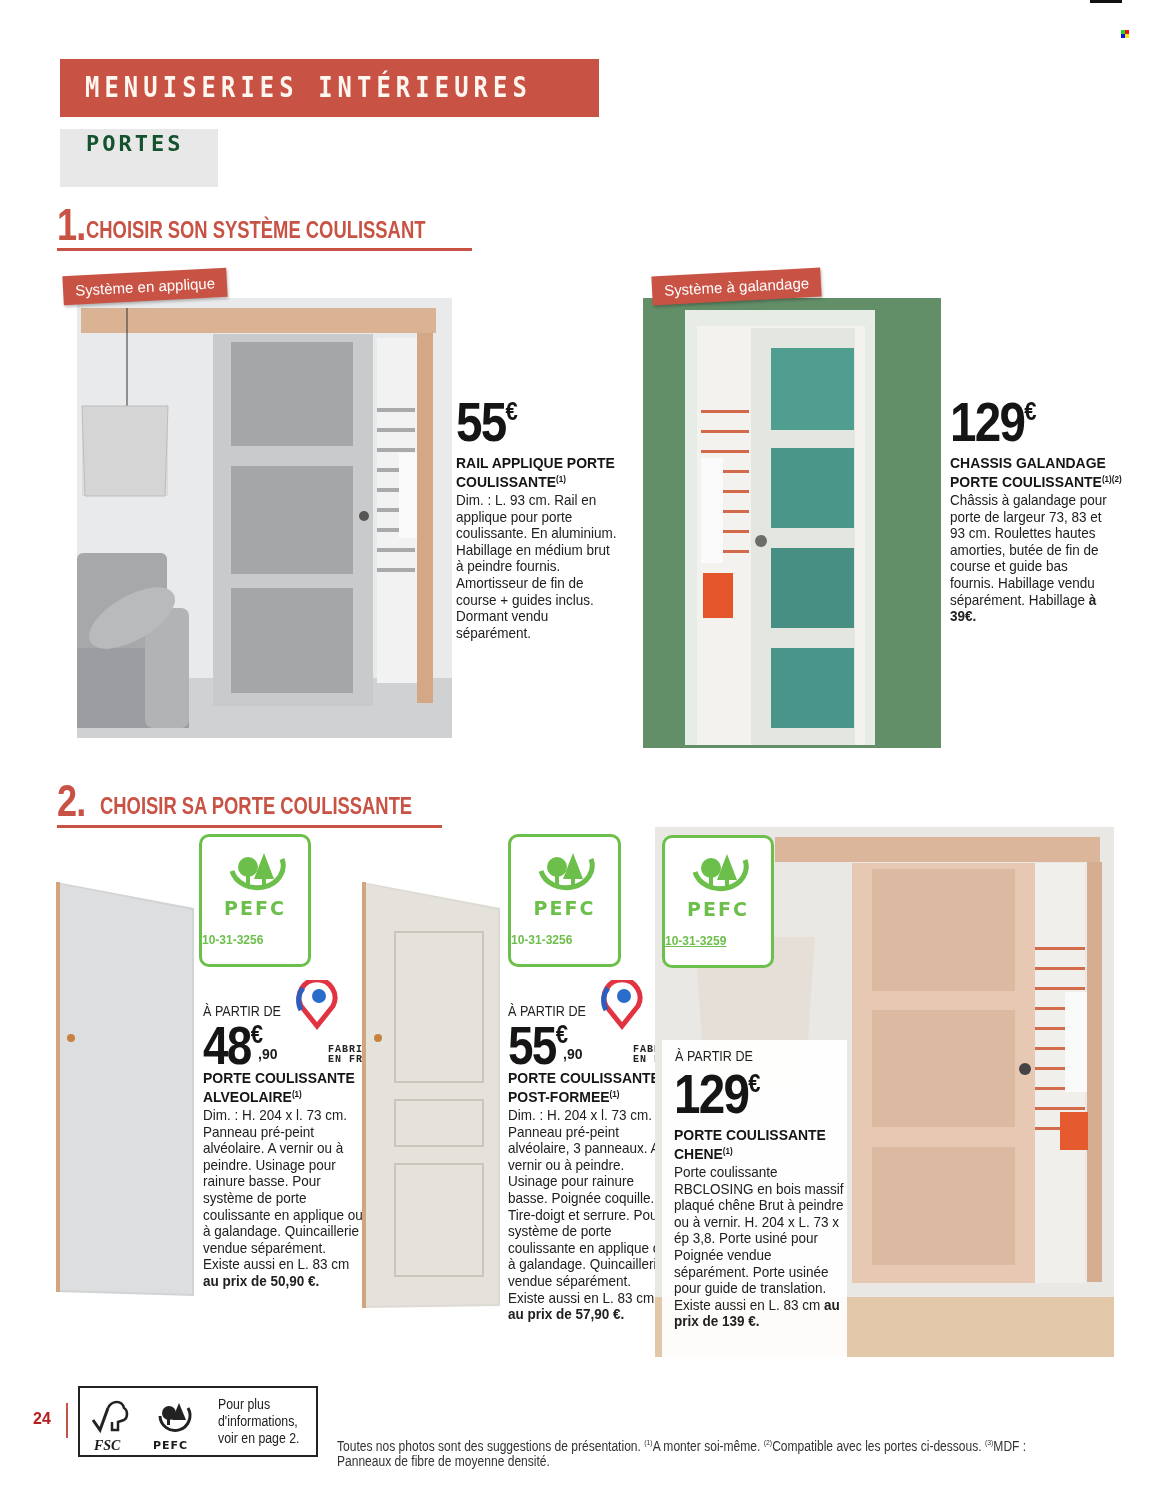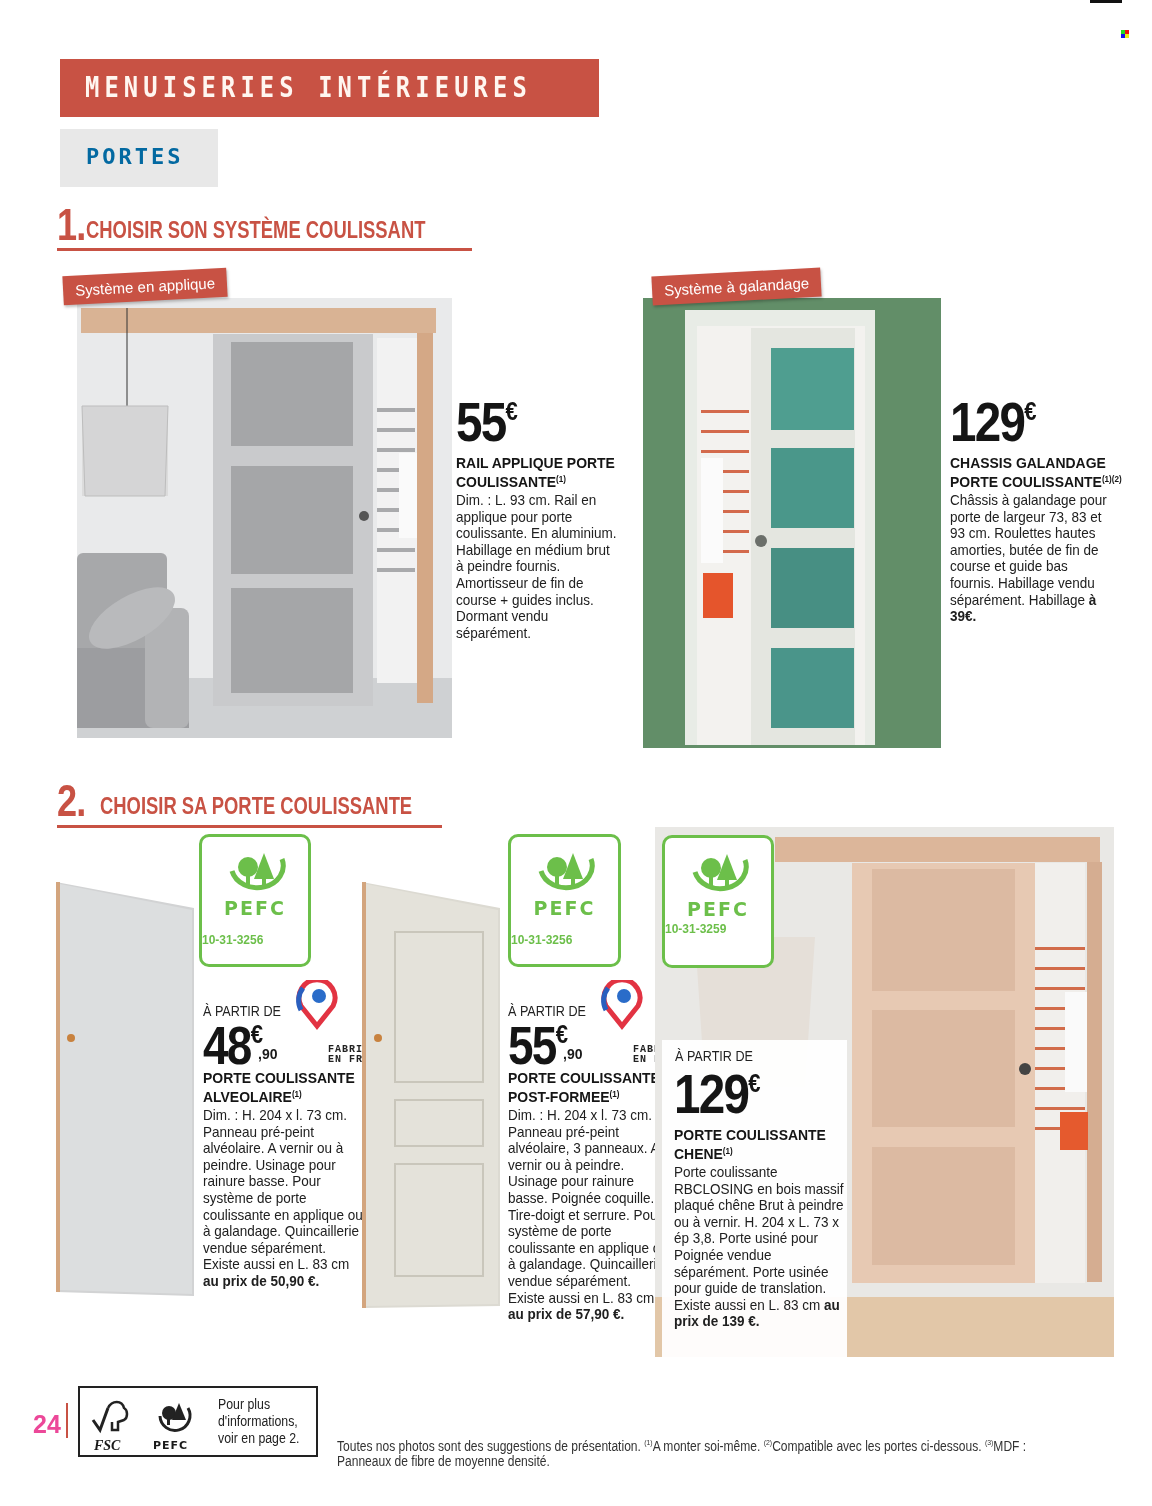--- a/index.html
+++ b/index.html
@@ -9,22 +9,22 @@
 
   
   .topbar { left: 1090px; top: 0; width: 32px; height: 3px; background: #111; }
   .colorsq { left: 1121px; top: 30px; width: 8px; height: 8px; display: grid; grid-template-columns: 4px 4px; }
   .colorsq span { display: block; width: 4px; height: 4px; }
 
   .banner { left: 60px; top: 59px; width: 539px; height: 58px; background: #c85244; }
   .banner-text { position: absolute; left: 25px; top: 12px; font-family: "DejaVu Sans Mono", monospace; font-weight: bold;
     font-size: 28px; letter-spacing: 6px; color: #fff6f0; white-space: nowrap; transform: scaleX(0.85); transform-origin: left center; }
   .subbanner { left: 60px; top: 129px; width: 158px; height: 58px; background: #e8e8e8; }
-  .subbanner-text { position: absolute; left: 26px; top: 15px; font-family: "DejaVu Sans Mono", monospace; font-weight: bold;
-    font-size: 22px; letter-spacing: 3px; color: #0369a1; }
+  .subbanner-text { position: absolute; left: 26px; top: 2px; font-family: "DejaVu Sans Mono", monospace; font-weight: bold;
+    font-size: 22px; letter-spacing: 3px; color: #14532d; }
 
   .section-head { display: flex; align-items: flex-end; white-space: nowrap; }
   .section-num { font-family: "Liberation Sans", sans-serif; font-weight: bold; color: #c85244; font-size: 44px; line-height: 40px;
     transform: scaleX(0.82); transform-origin: left bottom; margin-right: -6px; letter-spacing: -1px; }
   .section-title { font-weight: bold; color: #c85244; font-size: 23px; line-height: 24px; transform: scaleX(0.8); transform-origin: left bottom; padding-bottom: 3px; }
   .section-rule { height: 3px; background: #c85244; }
 
   
   .photo { overflow: hidden; }
   .tag { background: #c85244; color: #fff; font-size: 15px; padding: 6px 12px; transform: rotate(-3deg); box-shadow: 1px 2px 3px rgba(0,0,0,0.25); white-space: nowrap; }
@@ -40,21 +40,21 @@
   .from { font-size: 14px; transform: scaleX(0.9); transform-origin: left top; color: #222; white-space: nowrap; }
 
   
   .pefc { border: 3px solid #6cbf4a; border-radius: 10px; background: #fff; }
   .pefc-txt { position: absolute; left: 0; width: 100%; text-align: center; font-weight: bold; color: #6cbf4a; font-family: "DejaVu Sans", sans-serif; }
   .pefc-code { position: absolute; left: 0; width: 100%; font-weight: bold; color: #6cbf4a; font-size: 12px; }
 
   .fab { font-family: Liberation Mono, monospace; font-weight: bold; font-size: 10px; line-height: 10px; letter-spacing: 1px; color: #222; white-space: nowrap; margin-left: 40px; }
 
   
-  .pagenum { font-weight: bold; font-size: 25px; color: #ec4899; }
+  .pagenum { font-weight: bold; font-size: 16px; color: #b91c1c; }
   .pagebar { width: 2px; background: #c85244; }
   .certbox { border: 2px solid #222; background: #fff; }
   .footnote { font-size: 14px; line-height: 15px; color: #333; transform: scaleX(0.86); transform-origin: left top; width: 860px; }
   .footnote sup { font-size: 8px; }
 </style>
 </head>
 <body>
 
 <div class="abs topbar"></div>
 <div class="abs colorsq">
@@ -282,21 +282,21 @@
 
 <div class="abs pefc" style="left:662px; top:835px; width:112px; height:133px;">
   <svg class="abs" style="left:24px; top:8px;" width="62" height="52" viewBox="0 0 62 52">
     <path d="M6 26 A26 22 0 1 0 56 14" fill="none" stroke="#6cbf4a" stroke-width="5"></path>
     <circle cx="22" cy="22" r="10" fill="#6cbf4a"></circle>
       <rect x="20" y="28" width="4" height="12" fill="#6cbf4a"></rect>
     <polygon points="38,8 28,34 48,34" fill="#6cbf4a"></polygon>
       <rect x="36" y="32" width="4" height="8" fill="#6cbf4a"></rect>
   </svg>
   <div class="pefc-txt" style="top:60px; font-size:19px; letter-spacing:2px;">PEFC</div>
-  <div class="pefc-code" style="top:84px;">10-31-3259</div>
+  <div class="pefc-code" style="top:96px;text-decoration:underline;">10-31-3259</div>
 </div>
 
 <div class="abs" style="left:662px; top:1040px; width:185px; height:318px; background:rgba(255,255,255,0.95);">
   <div class="from" style="position:absolute; left:13px; top:8px;">À PARTIR DE</div>
   <div class="price-big" style="position:absolute; left:12px; top:28px; font-size:56px;"><span>129</span><span class="eur">€</span></div>
   <div style="position:absolute; left:12px; top:86px;">
     <div class="prod-title"><span>PORTE COULISSANTE CHENE</span><sup>(1)</sup></div>
     <div class="prod-desc" style="margin-top:2px; width:195px;"><span>Porte coulissante RBCLOSING en bois massif plaqué chêne Brut à peindre ou à vernir. H. 204 x L. 73 x ép 3,8. Porte usiné pour Poignée vendue séparément. Porte usinée pour guide de translation. Existe aussi en L. 83 cm</span> <b>au prix de 139 €.</b></div>
   </div>
 </div>

